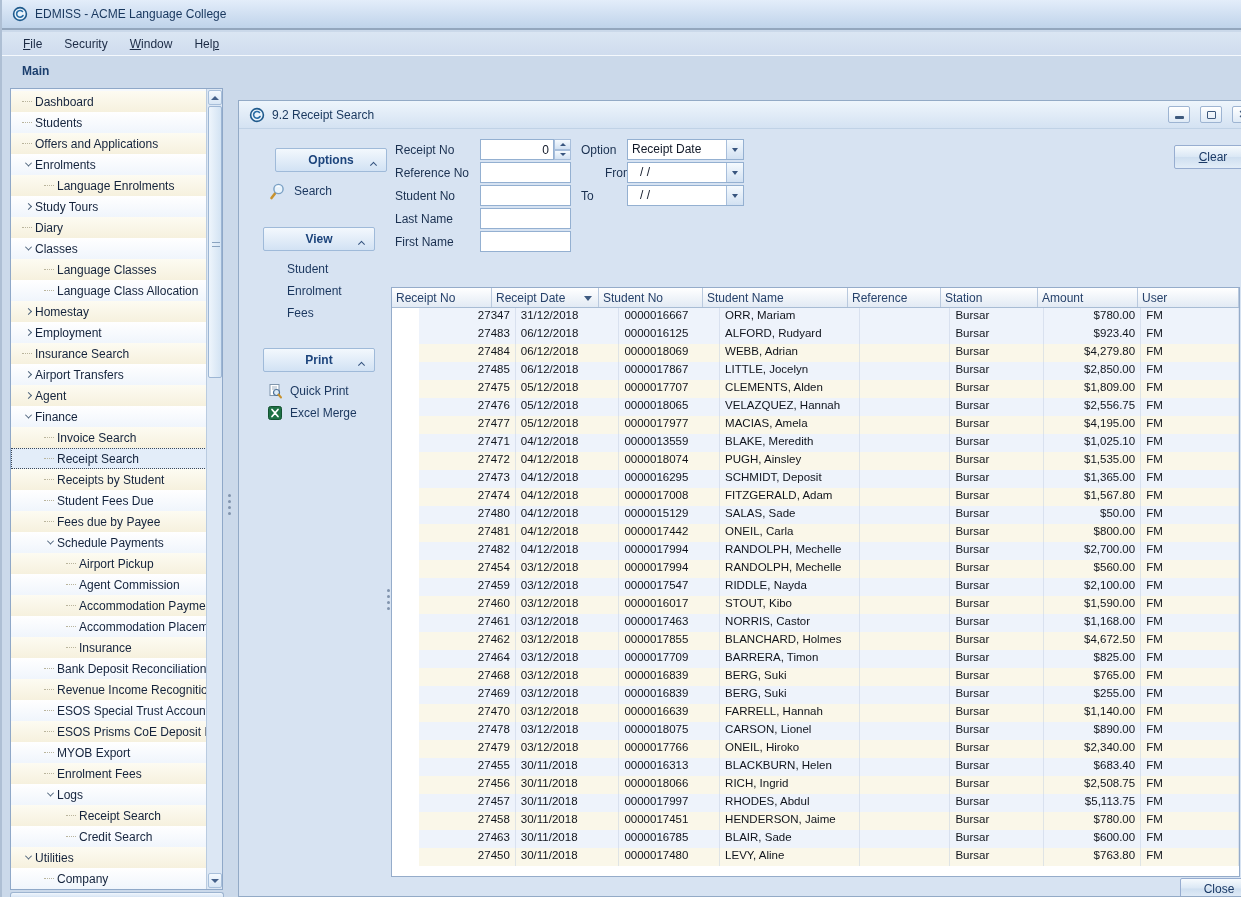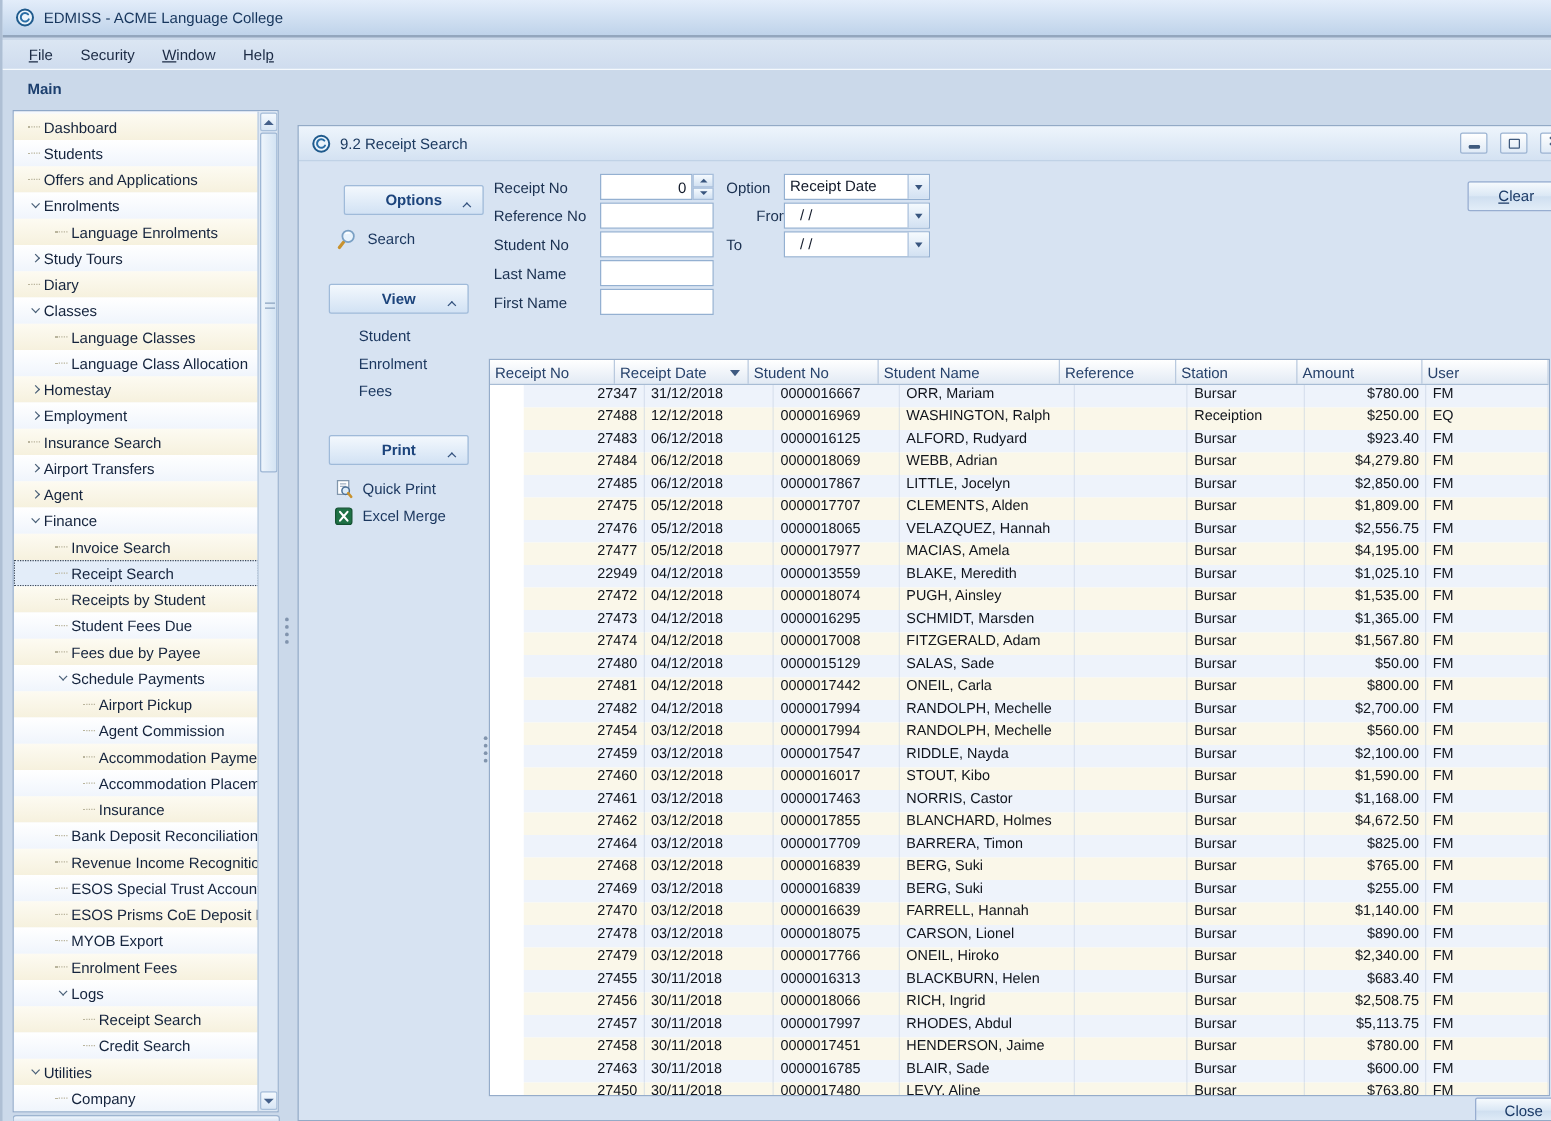--- a/index.html
+++ b/index.html
@@ -564,30 +564,20 @@
         <div class="grid-row alt-a">
           <div class="cell r" style="width: 100px;">27347</div>
           <div class="cell" style="width: 107px;">31/12/2018</div>
           <div class="cell" style="width: 104px;">0000016667</div>
           <div class="cell" style="width: 145px;">ORR, Mariam</div>
           <div class="cell" style="width: 93px;"></div>
           <div class="cell" style="width: 97px;">Bursar</div>
           <div class="cell r" style="width: 100px;">$780.00</div>
           <div class="cell" style="width: 101px;">FM</div>
         </div>
-        <div class="grid-row alt-b">
-          <div class="cell r" style="width: 100px;">27488</div>
-          <div class="cell" style="width: 107px;">12/12/2018</div>
-          <div class="cell" style="width: 104px;">0000016969</div>
-          <div class="cell" style="width: 145px;">WASHINGTON, Ralph</div>
-          <div class="cell" style="width: 93px;"></div>
-          <div class="cell" style="width: 97px;">Receiption</div>
-          <div class="cell r" style="width: 100px;">$250.00</div>
-          <div class="cell" style="width: 101px;">EQ</div>
-        </div>
         <div class="grid-row alt-a">
           <div class="cell r" style="width: 100px;">27483</div>
           <div class="cell" style="width: 107px;">06/12/2018</div>
           <div class="cell" style="width: 104px;">0000016125</div>
           <div class="cell" style="width: 145px;">ALFORD, Rudyard</div>
           <div class="cell" style="width: 93px;"></div>
           <div class="cell" style="width: 97px;">Bursar</div>
           <div class="cell r" style="width: 100px;">$923.40</div>
           <div class="cell" style="width: 101px;">FM</div>
         </div>
@@ -635,21 +625,21 @@
           <div class="cell r" style="width: 100px;">27477</div>
           <div class="cell" style="width: 107px;">05/12/2018</div>
           <div class="cell" style="width: 104px;">0000017977</div>
           <div class="cell" style="width: 145px;">MACIAS, Amela</div>
           <div class="cell" style="width: 93px;"></div>
           <div class="cell" style="width: 97px;">Bursar</div>
           <div class="cell r" style="width: 100px;">$4,195.00</div>
           <div class="cell" style="width: 101px;">FM</div>
         </div>
         <div class="grid-row alt-a">
-          <div class="cell r" style="width: 100px;">22949</div>
+          <div class="cell r" style="width: 100px;">27471</div>
           <div class="cell" style="width: 107px;">04/12/2018</div>
           <div class="cell" style="width: 104px;">0000013559</div>
           <div class="cell" style="width: 145px;">BLAKE, Meredith</div>
           <div class="cell" style="width: 93px;"></div>
           <div class="cell" style="width: 97px;">Bursar</div>
           <div class="cell r" style="width: 100px;">$1,025.10</div>
           <div class="cell" style="width: 101px;">FM</div>
         </div>
         <div class="grid-row alt-b">
           <div class="cell r" style="width: 100px;">27472</div>
@@ -658,21 +648,21 @@
           <div class="cell" style="width: 145px;">PUGH, Ainsley</div>
           <div class="cell" style="width: 93px;"></div>
           <div class="cell" style="width: 97px;">Bursar</div>
           <div class="cell r" style="width: 100px;">$1,535.00</div>
           <div class="cell" style="width: 101px;">FM</div>
         </div>
         <div class="grid-row alt-a">
           <div class="cell r" style="width: 100px;">27473</div>
           <div class="cell" style="width: 107px;">04/12/2018</div>
           <div class="cell" style="width: 104px;">0000016295</div>
-          <div class="cell" style="width: 145px;">SCHMIDT, Marsden</div>
+          <div class="cell" style="width: 145px;">SCHMIDT, Deposit</div>
           <div class="cell" style="width: 93px;"></div>
           <div class="cell" style="width: 97px;">Bursar</div>
           <div class="cell r" style="width: 100px;">$1,365.00</div>
           <div class="cell" style="width: 101px;">FM</div>
         </div>
         <div class="grid-row alt-b">
           <div class="cell r" style="width: 100px;">27474</div>
           <div class="cell" style="width: 107px;">04/12/2018</div>
           <div class="cell" style="width: 104px;">0000017008</div>
           <div class="cell" style="width: 145px;">FITZGERALD, Adam</div>

